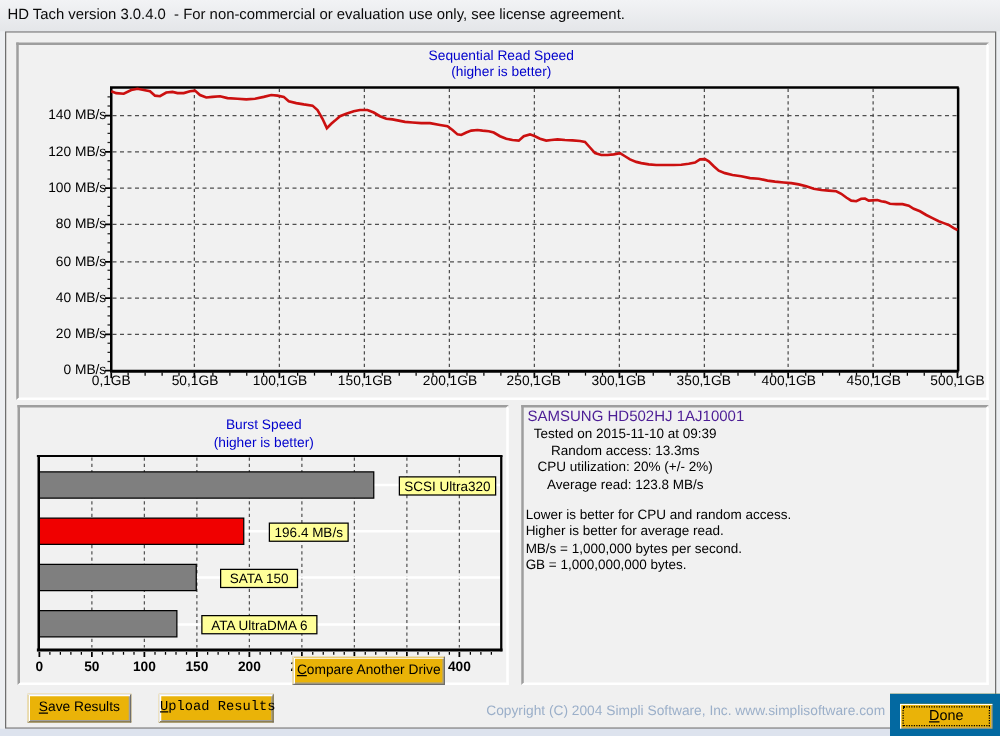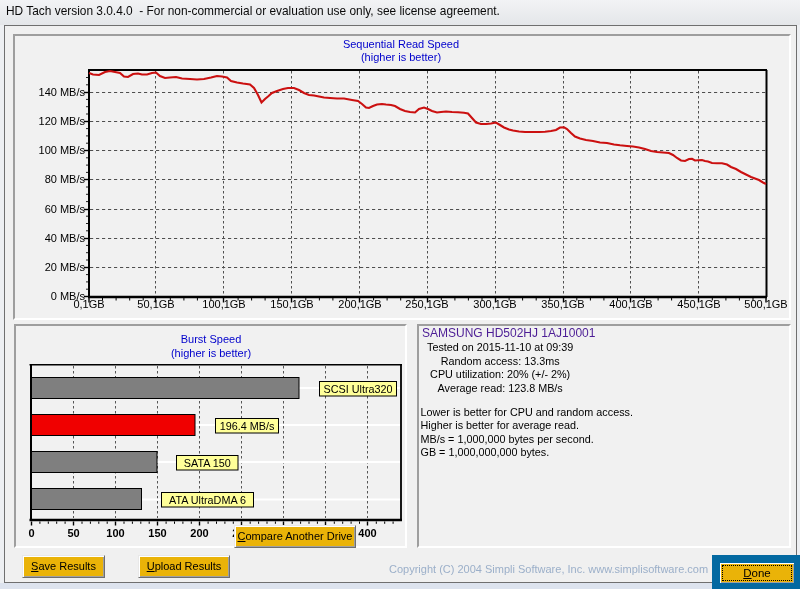--- a/index.html
+++ b/index.html
@@ -317,18 +317,18 @@
   </div>
   <div style="position:absolute;left:-1.5px;top:84px;line-height:13.4px;">
     Lower is better for CPU and random access.<br>
     Higher is better for average read.<br>
     MB/s = 1,000,000 bytes per second.<br>
     GB = 1,000,000,000 bytes.
   </div>
 </div>
 
 <div class="btn" style="left:22px;top:555px;width:81px;height:21px;line-height:21px;"><u>S</u>ave Results</div>
-<div class="btn" style="left:138px;top:555px;width:90px;height:21px;line-height:21px;"><u>U</u>pload Results</div>
+<div class="btn" style="left:127px;top:555px;width:90px;height:21px;line-height:21px;font-family:Liberation Mono, monospace;"><u>U</u>pload Results</div>
 <div class="btn" style="left:234px;top:525px;width:120px;height:21px;line-height:21px;"><u>C</u>ompare Another Drive</div>
 <div class="abs" id="copyright">Copyright (C) 2004 Simpli Software, Inc. www.simplisoftware.com</div>
 <div class="btn" style="left:712px;top:555px;width:74px;height:20px;border:8px solid #0369a1;font-size:11.5px;">
   <div style="position:absolute;left:2px;top:2px;right:2px;bottom:2px;border:1px dotted #000;line-height:15px;"><u>D</u>one</div>
 </div>
 
 </body></html>

